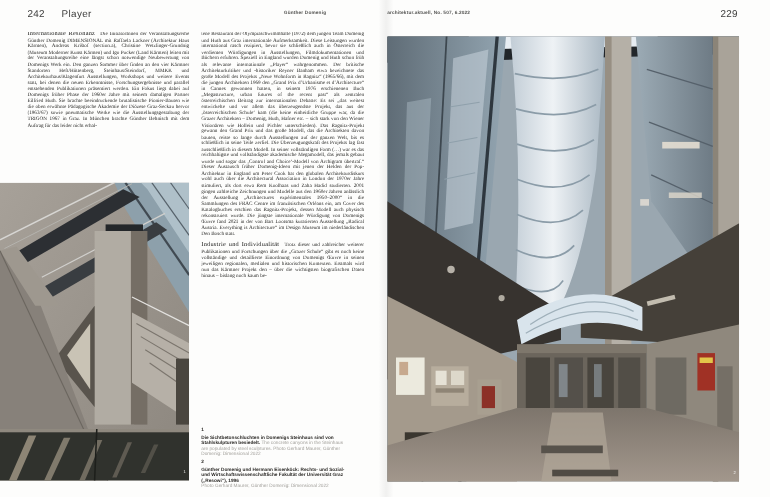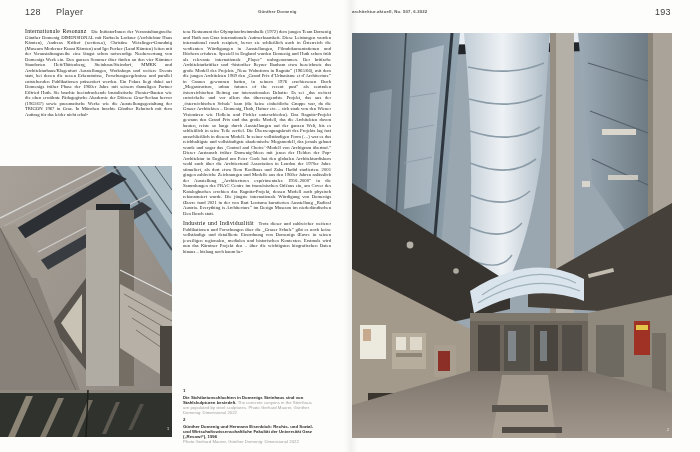--- a/index.html
+++ b/index.html
@@ -34,25 +34,25 @@
   .figure{position:absolute;overflow:hidden;}
   .figure svg{display:block;width:100%;height:100%;}
   .figlabel{position:absolute;right:3px;bottom:6px;font-size:3.8px;color:#f2f1ee;
     font-family:"Liberation Sans",sans-serif;}
 </style>
 </head>
 <body>
 
 <div class="spread">
 
-  <div class="pagenum" style="left:25px;top:7px;">128</div>
+  <div class="pagenum" style="left:25px;top:7px;">242</div>
   <div class="sectionlabel" style="left:56px;top:7px;">Player</div>
   <div class="runhead" style="left:258px;top:9px;">Günther Domenig</div>
   <div class="runhead" style="left:352px;top:9px;">architektur.aktuell, No. 507, 6.2022</div>
-  <div class="pagenum" style="left:655px;top:7px;">193</div>
+  <div class="pagenum" style="left:655px;top:7px;">229</div>
 
   <div class="gutter"></div>
 
   <div class="bodycol" style="left:25px;top:29px;width:147px;height:134px;">
     <p>
       <span class="runin">Internationale Resonanz</span> <span>Die InitiatorInnen der Veranstaltungsreihe Günther Domenig DIMENSIONAL mit Raffaela Lackner (Architektur Haus Kärnten), Andreas Krištof (section.a), Christine Wetzlinger-Grundnig (Museum Moderner Kunst Kärnten) und Igo Pucker (Land Kärnten) leiten mit der Veranstaltungsreihe eine längst schon notwendige Neubewertung von Domenigs Werk ein. Den ganzen Sommer über finden an den vier Kärntner Standorten Heft/Hüttenberg, Steinhaus/Steindorf, MMKK und Architekturhaus/Klagenfurt Ausstellungen, Workshops und weitere Events statt, bei denen die neuen Erkenntnisse, Forschungsergebnisse und parallel entstehenden Publikationen präsentiert werden. Ein Fokus liegt dabei auf Domenigs früher Phase der 1960er Jahre mit seinem damaligen Partner Eilfried Huth. Sie brachte beeindruckende brutalistische Pionier-Bauten wie die oben erwähnte Pädagogische Akademie der Diözese Graz-Seckau hervor (1963/67) sowie pneumatische Werke wie die Ausstellungsgestaltung der TRIGON 1967 in Graz. In München brachte Günther Behnisch mit dem Auftrag für das leider nicht erhal-</span>
     </p>
   </div>
 
   <div class="bodycol" style="left:183px;top:29px;width:148px;height:324px;">

